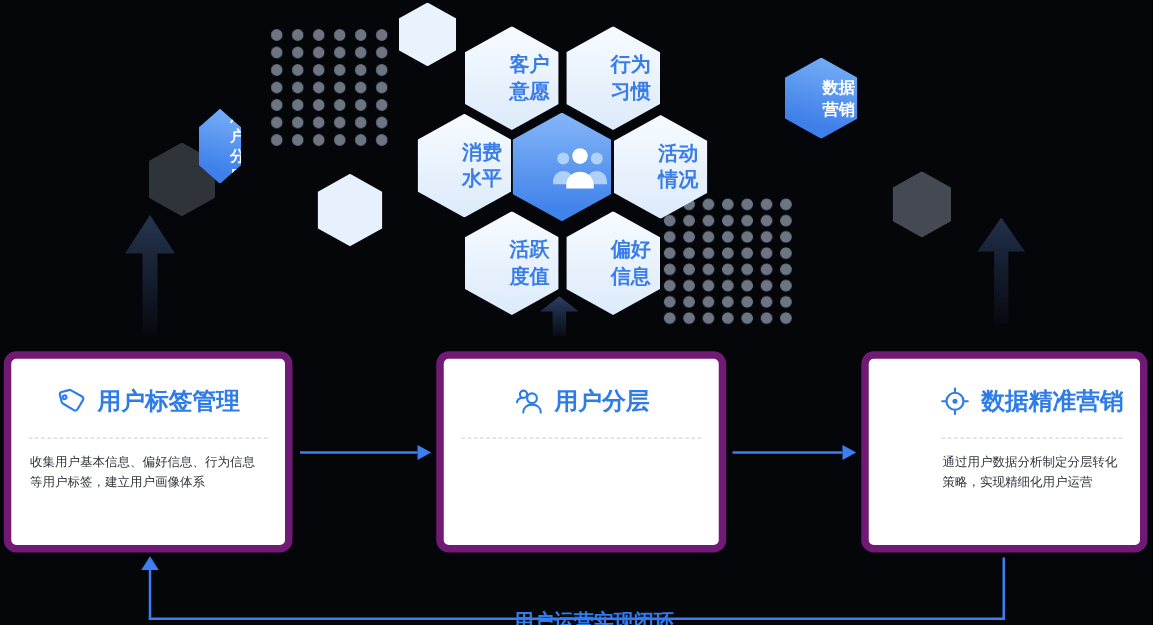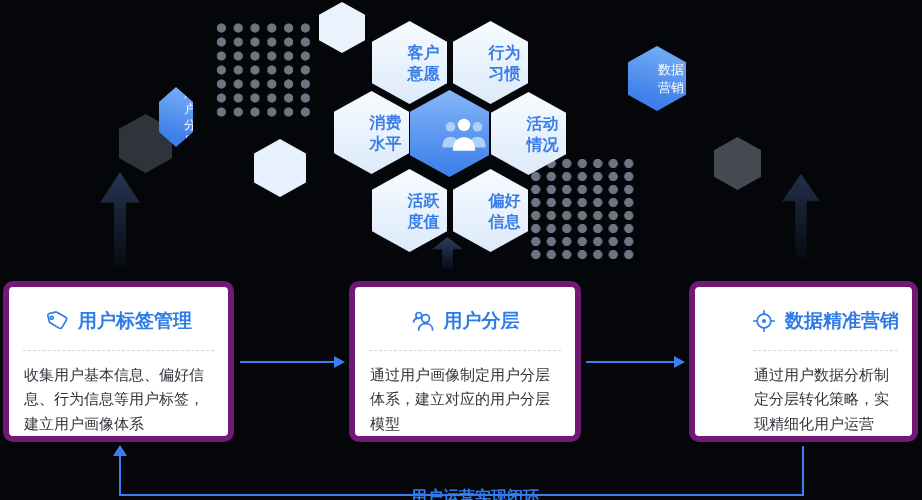--- a/index.html
+++ b/index.html
@@ -13,21 +13,21 @@
   .dots-b { left:528px; top:157px; width:108px; height:103px; background-size:15.5px 13px; }
 
   
   .hex { position:absolute; clip-path:polygon(50% 0,100% 25%,100% 75%,50% 100%,0 75%,0 25%);
          display:flex; flex-direction:column; align-items:center; justify-content:center;padding-left:28px; }
   .decor-top { left:319px; top:2px;  width:46px; height:51px; background:#e9f2fd; }
   .decor-mid { left:254px; top:139px; width:52px; height:58px; background:#e7f1fd; }
   .dark-hex-1 { left:119px; top:114px; width:53px; height:59px; background:#2f333a; }
   .dark-hex-2 { left:714px; top:137px; width:47px; height:53px; background:#454a52; }
 
-  .blue-hex { background:linear-gradient(195deg,#79b1f7 0%,#3e7fe9 80%); color:#fff; font-weight:normal; text-align:center; }
+  .blue-hex { background:linear-gradient(195deg,#79b1f7 0%,#3e7fe9 80%); color:#fff; font-weight:bold; text-align:center; }
   .blue-hex span { display:block; line-height:1.35; }
   .user-layering { left:159px; top:87px; width:34px; height:60px; font-size:12px; }
   .data-marketing { left:628px; top:46px; width:58px; height:65px; font-size:13px; }
 
   .sat { width:75px; height:83px; background:linear-gradient(180deg,#f7fbff 0%,#dceafa 100%);
          color:#3a7de8; font-size:16px; font-weight:bold; text-align:center; }
   .sat span { display:block; line-height:21px; }
   .sat-0 { left:372px; top:21px; }
   .sat-1 { left:453px; top:21px; }
   .sat-2 { left:334px; top:91px; }
@@ -45,21 +45,21 @@
 
   
   .card { position:absolute; top:281px; height:161px; background:#ffffff;
           border:6px solid #701a75; border-radius:10px; }
   .card-1 { left:3px;   width:231px; }
   .card-2 { left:349px; width:232px; }
   .card-3 { left:689px; width:229px;padding-left:44px; }
   .card-title { display:flex; justify-content:center; align-items:center; gap:9px;
                 margin-top:21px; color:#2e7ce8; font-size:19px; font-weight:bold; }
   .card-divider { border-top:1px dashed #d2d7de; margin:16px 14px 12px; }
-  .card-body { margin:0 15px; font-size:15px; line-height:1.62; color:#30343b; }
+  .card-body { margin:0 15px; font-size:10px; line-height:1.62; color:#30343b; }
 
   
   .harrow { position:absolute; top:361px; height:2px; background:#3d7ef0; }
   .harrow-1 { left:240px; width:94px; }
   .harrow-2 { left:586px; width:88px; }
   .harrow .head { position:absolute; right:-11px; top:-5px; width:0; height:0;
                   border-top:6px solid transparent; border-bottom:6px solid transparent;
                   border-left:11px solid #3d7ef0; }
   .loop-line { position:absolute; background:#3d7ef0; }
   .loop-v-right { left:802px; top:446px; width:2px; height:50px; }
@@ -178,21 +178,20 @@
     <div class="card-title">
       <svg width="24" height="24" viewBox="0 0 24 24" fill="none" stroke="#2e7ce8" stroke-width="1.7" stroke-linecap="round">
         <circle cx="7.8" cy="6.4" r="2.9"></circle>
         <path d="M2.6 12.8c.4-2.1 2-3.3 4.1-3.6"></path>
         <circle cx="14.6" cy="9.6" r="3.9"></circle>
         <path d="M7.6 21c0-4 3-6.3 7-6.3s7 2.3 7 6.3"></path>
       </svg>
       <span>用户分层</span>
     </div>
     <div class="card-divider"></div>
-    <p class="card-body">通过用户画像制定用户分层体系，建立对应的用户分层模型</p>
   </div>
 
   <div class="card card-3">
     <div class="card-title">
       <svg width="24" height="24" viewBox="0 0 24 24" fill="none" stroke="#2e7ce8" stroke-width="1.7" stroke-linecap="round">
         <circle cx="12" cy="12" r="6.8"></circle>
         <circle cx="12" cy="12" r="2" fill="#2e7ce8" stroke="none"></circle>
         <line x1="12" y1="1.8" x2="12" y2="5"></line>
         <line x1="12" y1="19" x2="12" y2="22.2"></line>
         <line x1="1.8" y1="12" x2="5" y2="12"></line>

